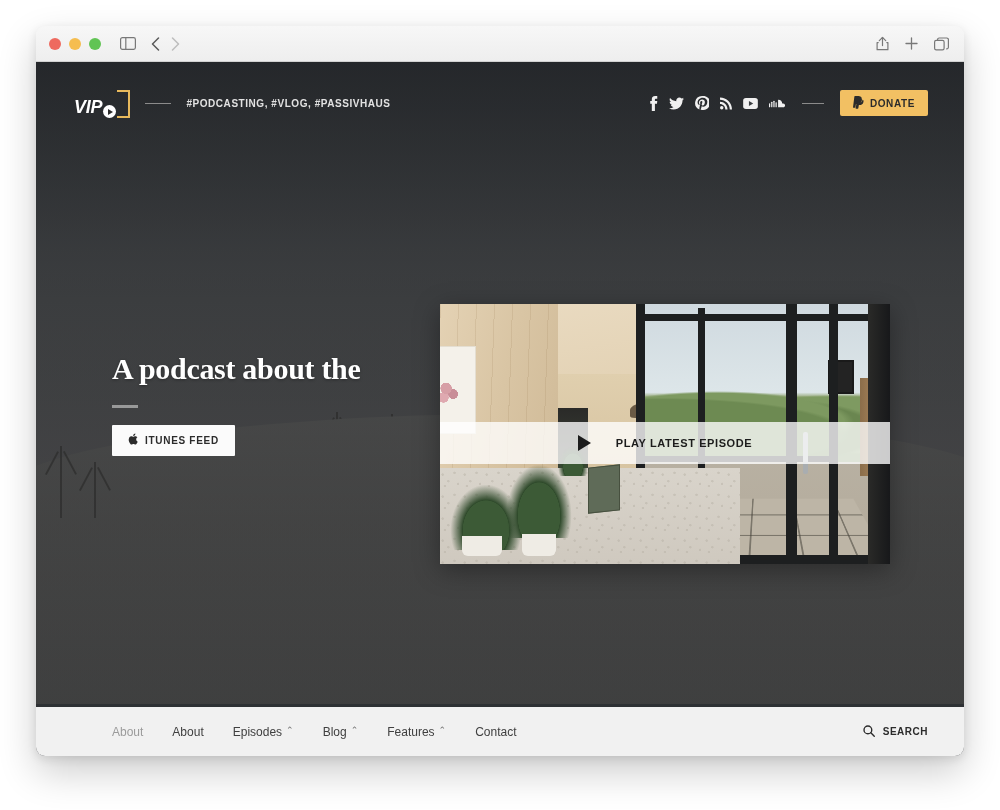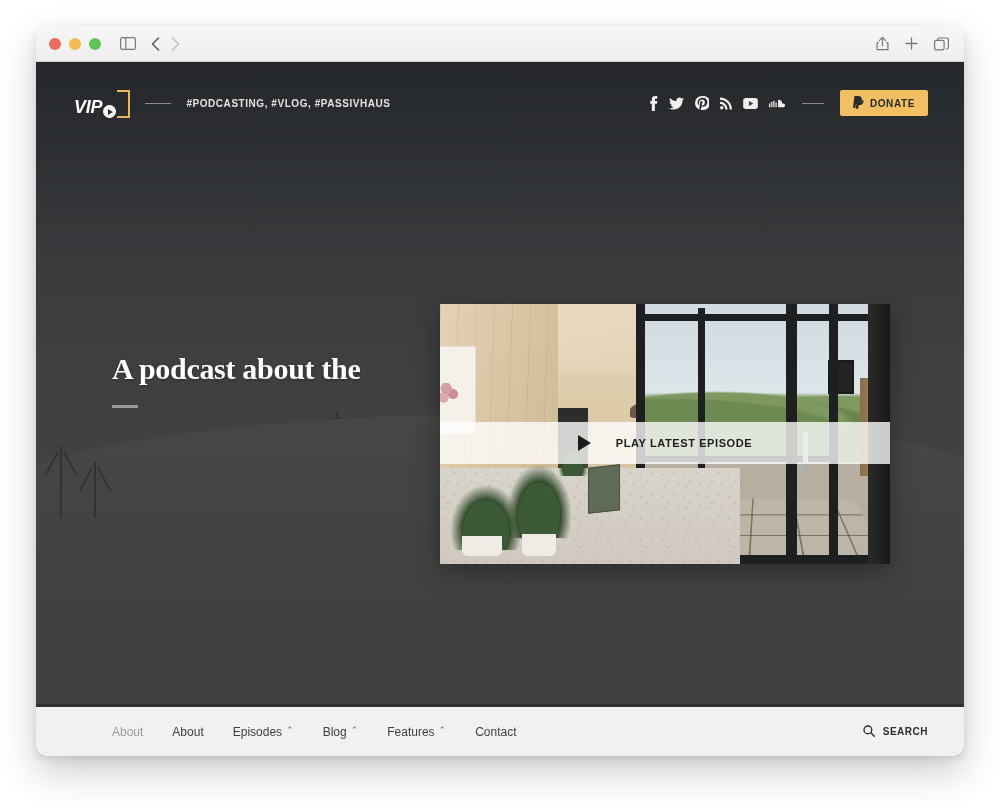--- a/index.html
+++ b/index.html
@@ -593,20 +593,28 @@
           </button>
         </div>
       </div>
 
       <div class="hero-copy">
         <h1 class="headline">
           <span>A podcast about the</span><br>
         </h1>
         <div class="copy-divider"></div>
         <div class="cta-row">
+          <button class="btn btn-white">
+            <span>
+              <svg width="10" height="12" viewBox="0 0 11 13" fill="currentColor">
+                  <path d="M9 6.9c0-1.5 1.2-2.2 1.3-2.3-.7-1-1.8-1.2-2.2-1.2-.9-.1-1.8.6-2.3.6-.5 0-1.2-.5-2-.5-1 0-2 .6-2.5 1.5-1.1 1.9-.3 4.6.8 6.1.5.7 1.1 1.5 1.9 1.5.8 0 1-.5 2-.5s1.2.5 2 .5c.8 0 1.3-.7 1.8-1.4.6-.8.8-1.6.8-1.7 0 0-1.6-.6-1.6-2.6zM7.5 2.3c.4-.5.7-1.2.6-1.9-.6 0-1.4.4-1.8.9-.4.5-.7 1.2-.6 1.9.7.1 1.4-.3 1.8-.9z"></path>
+                </svg>
+            </span>
+            <span>ITUNES FEED</span>
+          </button>
         </div>
       </div>
 
       <div class="video-card">
         <div class="video-img">
           <div class="v-ceiling"></div>
           <div class="v-wall-mid"></div>
           <div class="v-backdoor"></div>
           <div class="v-shelf"></div>
           <div class="v-doorgroup">

